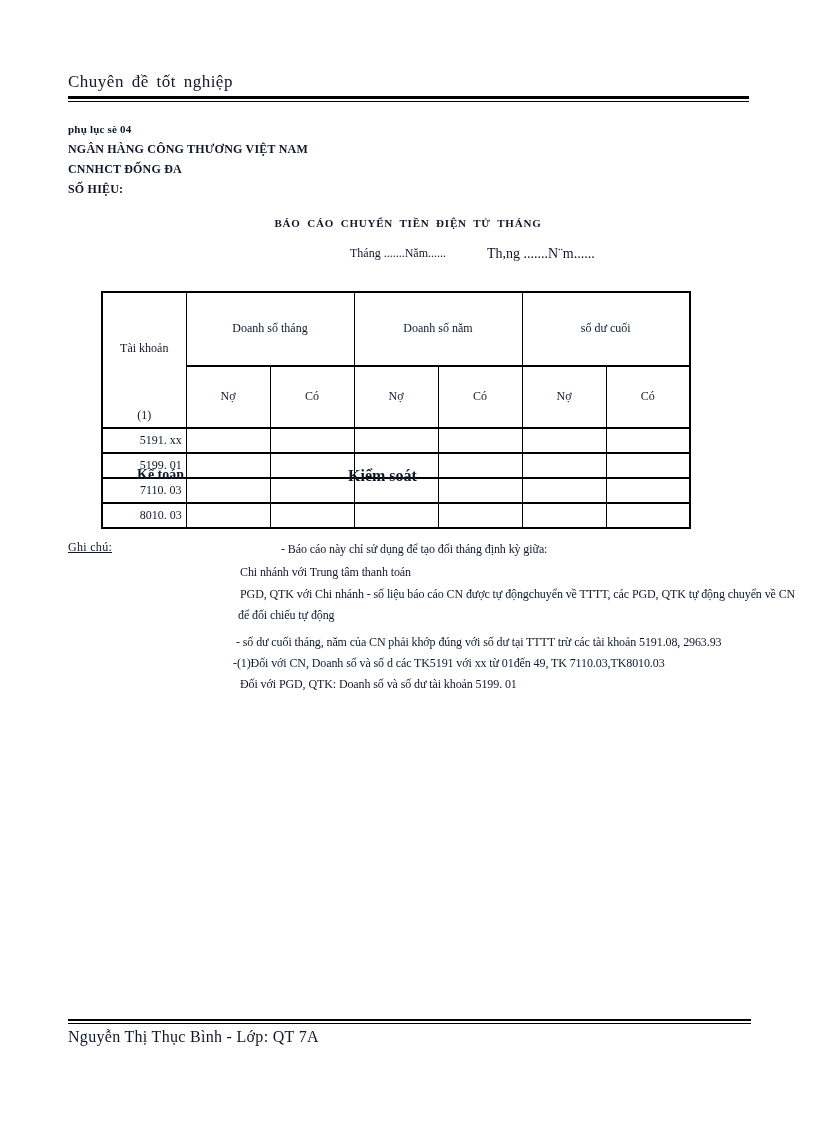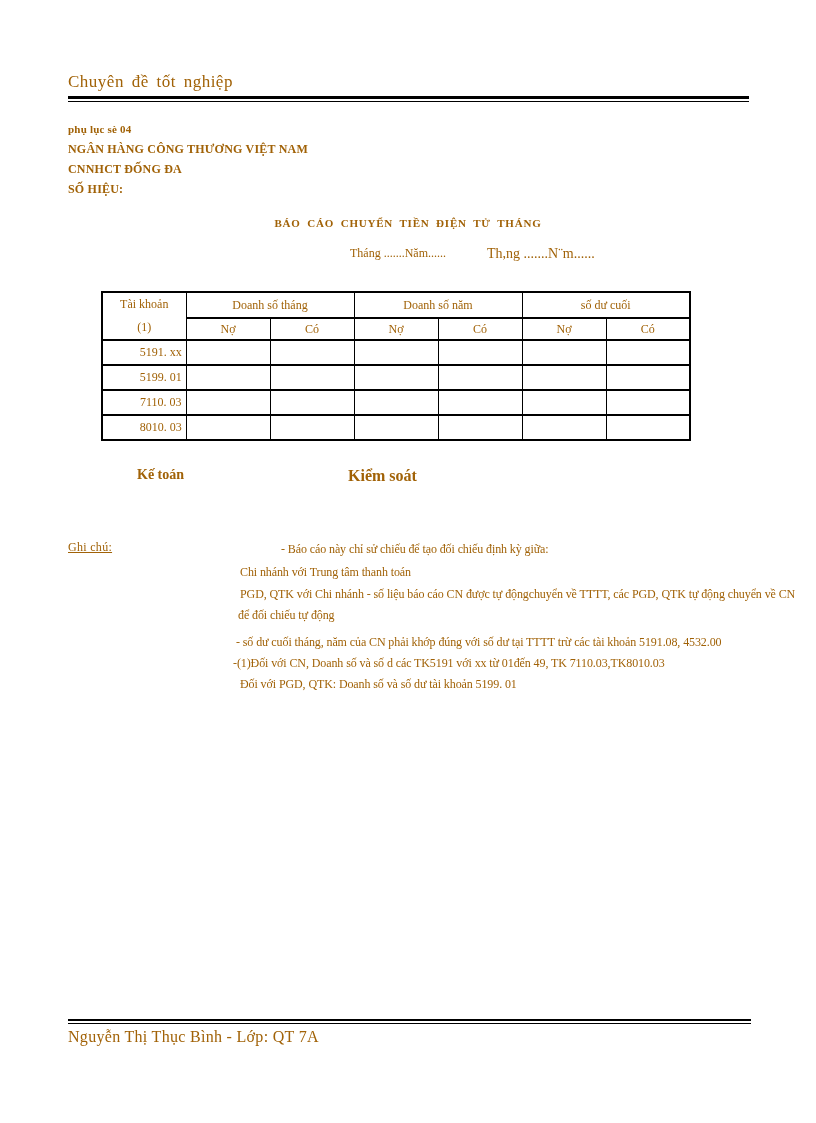--- a/index.html
+++ b/index.html
@@ -1,21 +1,21 @@
 <!DOCTYPE html>
 <html><head>
 <meta charset="utf-8">
 <style>
   html, body { margin: 0; padding: 0; background: #ffffff; }
   .page {
     position: relative;
     width: 816px;
     height: 1123px;
     background: #ffffff;
-    color: #a16207;
+    color: #0f172a;
     font-family: "Liberation Serif", "DejaVu Serif", serif;
     overflow: hidden;
   }
   
   .running-header {
     position: absolute; left: 68px; top: 72px;
     font-size: 17px; letter-spacing: 0.5px; word-spacing: 3px;
   }
   .header-rule {
     position: absolute; left: 68px; top: 96px; width: 681px; height: 2px;
@@ -44,21 +44,21 @@
     border-left: 1px solid #000; border-right: 1px solid #000;
     border-top: 2px solid #000; border-bottom: 2px solid #000;
     font-weight: normal; padding: 0; text-align: center; vertical-align: middle;
     overflow: hidden;
   }
   table.report-table col { width: 84px; }
   tr.group-row th { height: 24px; }
   tr.sub-row th { height: 20px; }
   tr.data-row td { height: 23px; padding-left: 33px; }
   td.account-cell { text-align: left; padding-left: 6px; }
-  th.account-header div { line-height: 23px; }
+  th.account-header div { line-height: 23px; margin-top: 44px; }
   
   .sig-accountant { position: absolute; left: 137px; top: 467px; font-weight: bold; font-size: 14px; }
   .sig-controller { position: absolute; left: 348px; top: 467px; font-weight: bold; font-size: 16px; }
   
   .notes-label {
     position: absolute; left: 68px; top: 540px;
     font-size: 12px; text-decoration: underline; letter-spacing: 0.3px;
   }
   .note { position: absolute; font-size: 12px; white-space: nowrap; letter-spacing: -0.1px; }
   .note-0 { left: 281px; top: 542px; }
@@ -161,24 +161,24 @@
       <td></td>
           <td></td>
     </tr>
   </tbody>
     </table>
 
   <div class="sig-accountant">Kế toán</div>
   <div class="sig-controller">Kiểm soát</div>
 
   <div class="notes-label">Ghi chú:</div>
-  <div class="note note-0">- Báo cáo này chỉ sử chiếu để tạo đối chiếu định kỳ giữa:</div>
+  <div class="note note-0">- Báo cáo này chỉ sử dụng để tạo đối tháng định kỳ giữa:</div>
   <div class="note note-1">Chi nhánh với Trung tâm thanh toán</div>
   <div class="note note-2">PGD, QTK với Chi nhánh - số liệu báo cáo CN được tự độngchuyển về TTTT, các PGD, QTK tự động chuyển về CN</div>
   <div class="note note-3">để đối chiếu tự động</div>
-  <div class="note note-4">- số dư cuối tháng, năm của CN phải khớp đúng với số dư tại TTTT trừ các tài khoản 5191.08,  4532.00</div>
+  <div class="note note-4">- số dư cuối tháng, năm của CN phải khớp đúng với số dư tại TTTT trừ các tài khoản 5191.08,  2963.93</div>
   <div class="note note-5">-(1)Đối với CN, Doanh số và số d   các TK5191  với xx từ 01đến 49, TK 7110.03,TK8010.03</div>
   <div class="note note-6">Đối với PGD, QTK: Doanh số và số dư tài khoản 5199. 01</div>
 
   <div class="footer-rule"></div>
   <div class="footer-author">Nguyễn Thị Thục Bình - Lớp: QT 7A</div>
 
 </div>
 
 </body></html>

